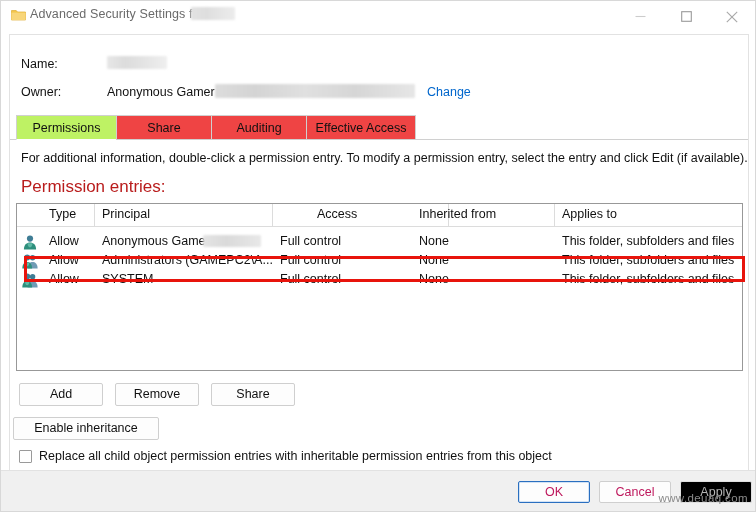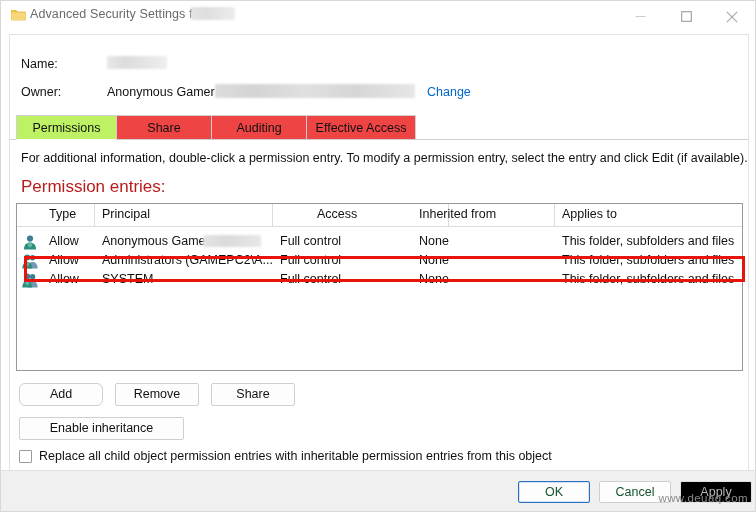--- a/index.html
+++ b/index.html
@@ -251,24 +251,24 @@
     text-align: center;
     font-size: 12.5px;
     color: #111;
     background: #fdfdfd;
     border: 1px solid #cfcfcf;
     border-radius: 2px;
     box-sizing: border-box;
     cursor: pointer;
     white-space: nowrap;
   }
-  #btn-add    { left: 9px;   top: 348px; width: 84px; border-radius: 6px; }
+  #btn-add    { left: 9px;   top: 348px; width: 84px; }
   #btn-remove { left: 105px; top: 348px; width: 84px; }
   #btn-edit   { left: 201px; top: 348px; width: 84px; }
-  #btn-inherit{ left: 9px;   top: 382px; width: 165px; }
+  #btn-inherit{ left: 3px;   top: 382px; width: 146px; }
 
   
   #replace-row {
     position: absolute;
     left: 9px; top: 414px;
     display: flex;
     align-items: center;
     gap: 7px;
     cursor: pointer;
   }
@@ -301,21 +301,21 @@
     position: absolute;
     top: 10px;
     width: 72px; height: 22px;
     line-height: 20px;
     text-align: center;
     font-size: 12.5px;
     background: #fdfdfd;
     border: 1px solid #cfcfcf;
     border-radius: 2px;
     box-sizing: border-box;
-    color: #14532d;
+    color: #be185d;
     cursor: pointer;
     white-space: nowrap;
   }
   #btn-ok {
     left: 517px;
     border: 1px solid #2a6fc0;
     box-shadow: 0 0 0 1px #d3e3f5 inset;
   }
   #btn-cancel { left: 598px; }
   #btn-apply {

